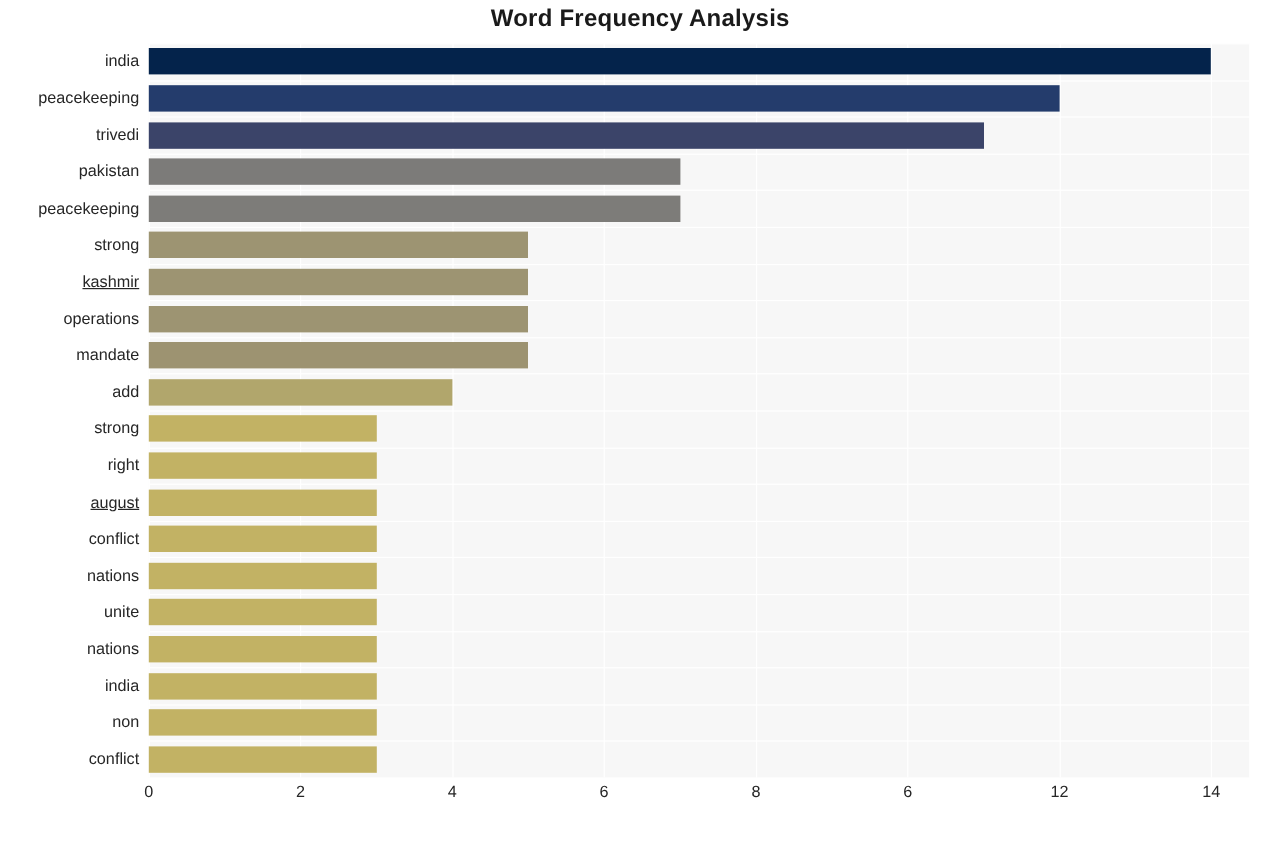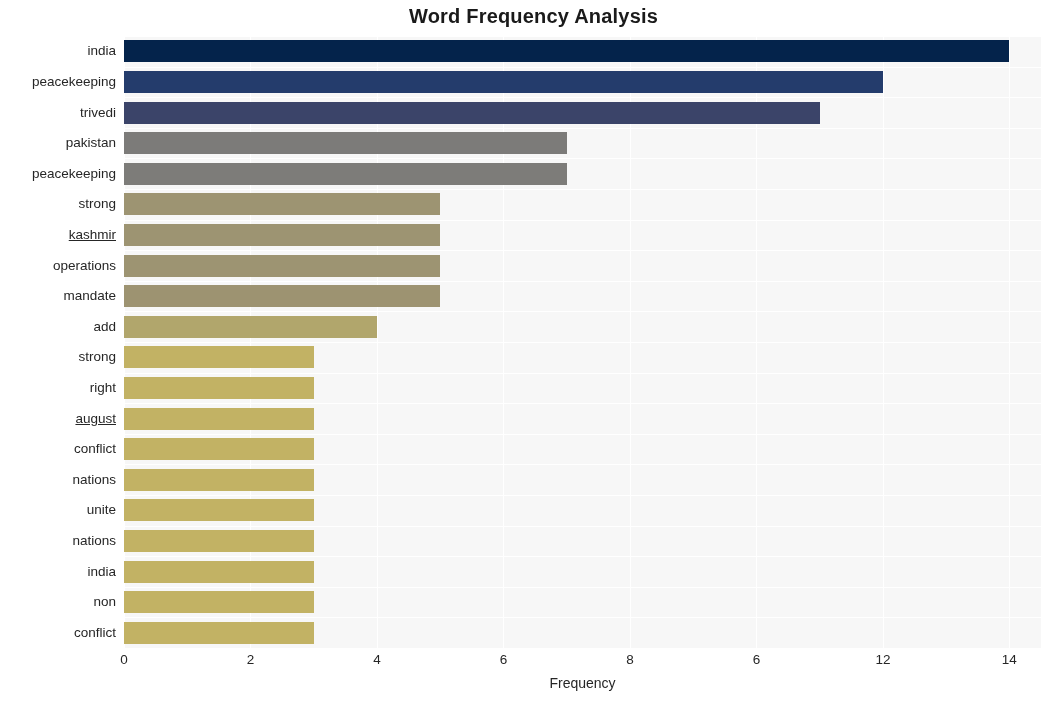--- a/index.html
+++ b/index.html
@@ -199,15 +199,14 @@
       <div class="xtick" style="left: 120px;">0</div>
       <div class="xtick" style="left: 246.483px;">2</div>
       <div class="xtick" style="left: 372.966px;">4</div>
       <div class="xtick" style="left: 499.448px;">6</div>
       <div class="xtick" style="left: 625.931px;">8</div>
       <div class="xtick" style="left: 752.414px;">6</div>
       <div class="xtick" style="left: 878.897px;">12</div>
       <div class="xtick" style="left: 1005.38px;">14</div>
     </div>
 
-  <div id="x-axis-title">Frequency</div>
 
 </div>
 
 </body></html>

